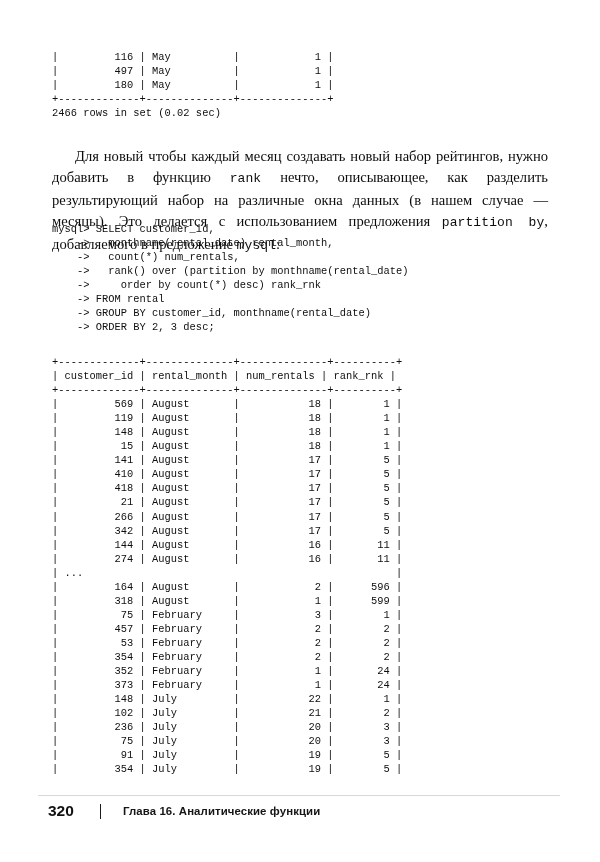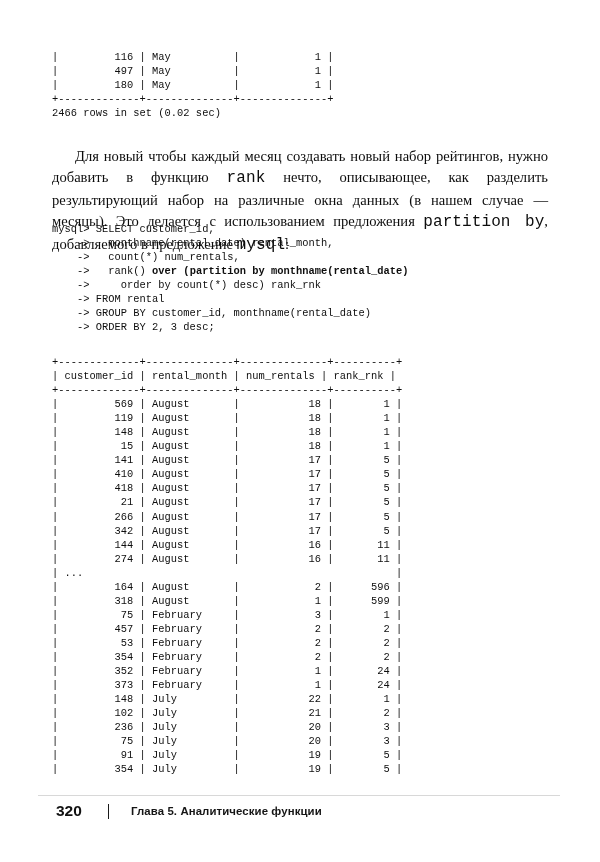--- a/index.html
+++ b/index.html
@@ -35,46 +35,46 @@
     line-height: 14.05px;
     white-space: pre;
     color: #0e0e0e;
     letter-spacing: 0.02px;
   }
   #top-listing { top: 50px; }
   #sql-listing { top: 222px; }
   #result-listing { top: 355px; }
 
   .mono-line { white-space: pre; display: block; height: 14.05px; }
-  .mono-line b { font-weight: bold; }
+  .mono-line b { font-weight: normal; }
 
   
   .para {
     position: absolute;
     left: 52px;
     top: 131px;
     width: 496px;
     font-family: "Liberation Serif", serif;
     font-size: 14.6px;
     line-height: 21.6px;
     text-align: justify;
     text-indent: 23px;
     color: #0d0d0d;
     hyphens: none;
   }
   .para code {
     font-family: "Liberation Mono", "DejaVu Sans Mono", monospace;
-    font-size: 16px;
+    font-size: 13px;
     letter-spacing: 0.1px;
   }
 
   
   .footer {
     position: absolute;
-    left: 56px;
+    left: 48px;
     top: 798px;
     width: 530px;
     height: 26px;
     display: flex;
     align-items: center;
   }
   .footer-rule {
     position: absolute;
     left: 38px;
     top: 795px;
@@ -116,16 +116,16 @@
   </p>
 
   <div class="mono-block" id="sql-listing"><span class="mono-line">mysql&gt; SELECT customer_id,</span><span class="mono-line">    -&gt;   monthname(rental_date) rental_month,</span><span class="mono-line">    -&gt;   count(*) num_rentals,</span><span class="mono-line">    -&gt;   rank() <b>over (partition by monthname(rental_date)</b></span><span class="mono-line">    -&gt;     order by count(*) desc) rank_rnk</span><span class="mono-line">    -&gt; FROM rental</span><span class="mono-line">    -&gt; GROUP BY customer_id, monthname(rental_date)</span><span class="mono-line">    -&gt; ORDER BY 2, 3 desc;</span></div>
 
   <div class="mono-block" id="result-listing"><span class="mono-line">+-------------+--------------+--------------+----------+</span><span class="mono-line">| customer_id | rental_month | num_rentals | rank_rnk |</span><span class="mono-line">+-------------+--------------+--------------+----------+</span><span class="mono-line">|         569 | August       |           18 |        1 |</span><span class="mono-line">|         119 | August       |           18 |        1 |</span><span class="mono-line">|         148 | August       |           18 |        1 |</span><span class="mono-line">|          15 | August       |           18 |        1 |</span><span class="mono-line">|         141 | August       |           17 |        5 |</span><span class="mono-line">|         410 | August       |           17 |        5 |</span><span class="mono-line">|         418 | August       |           17 |        5 |</span><span class="mono-line">|          21 | August       |           17 |        5 |</span><span class="mono-line">|         266 | August       |           17 |        5 |</span><span class="mono-line">|         342 | August       |           17 |        5 |</span><span class="mono-line">|         144 | August       |           16 |       11 |</span><span class="mono-line">|         274 | August       |           16 |       11 |</span><span class="mono-line">| ...                                                  |</span><span class="mono-line">|         164 | August       |            2 |      596 |</span><span class="mono-line">|         318 | August       |            1 |      599 |</span><span class="mono-line">|          75 | February     |            3 |        1 |</span><span class="mono-line">|         457 | February     |            2 |        2 |</span><span class="mono-line">|          53 | February     |            2 |        2 |</span><span class="mono-line">|         354 | February     |            2 |        2 |</span><span class="mono-line">|         352 | February     |            1 |       24 |</span><span class="mono-line">|         373 | February     |            1 |       24 |</span><span class="mono-line">|         148 | July         |           22 |        1 |</span><span class="mono-line">|         102 | July         |           21 |        2 |</span><span class="mono-line">|         236 | July         |           20 |        3 |</span><span class="mono-line">|          75 | July         |           20 |        3 |</span><span class="mono-line">|          91 | July         |           19 |        5 |</span><span class="mono-line">|         354 | July         |           19 |        5 |</span></div>
 
   <div class="footer-rule"></div>
   <div class="footer">
     <span class="footer-page">320</span>
     <span class="footer-sep"></span>
-    <span class="footer-title">Глава 5. Аналитические функции</span>
+    <span class="footer-title">Глава 16. Аналитические функции</span>
   </div>
 
 </div>
 
 </body></html>

